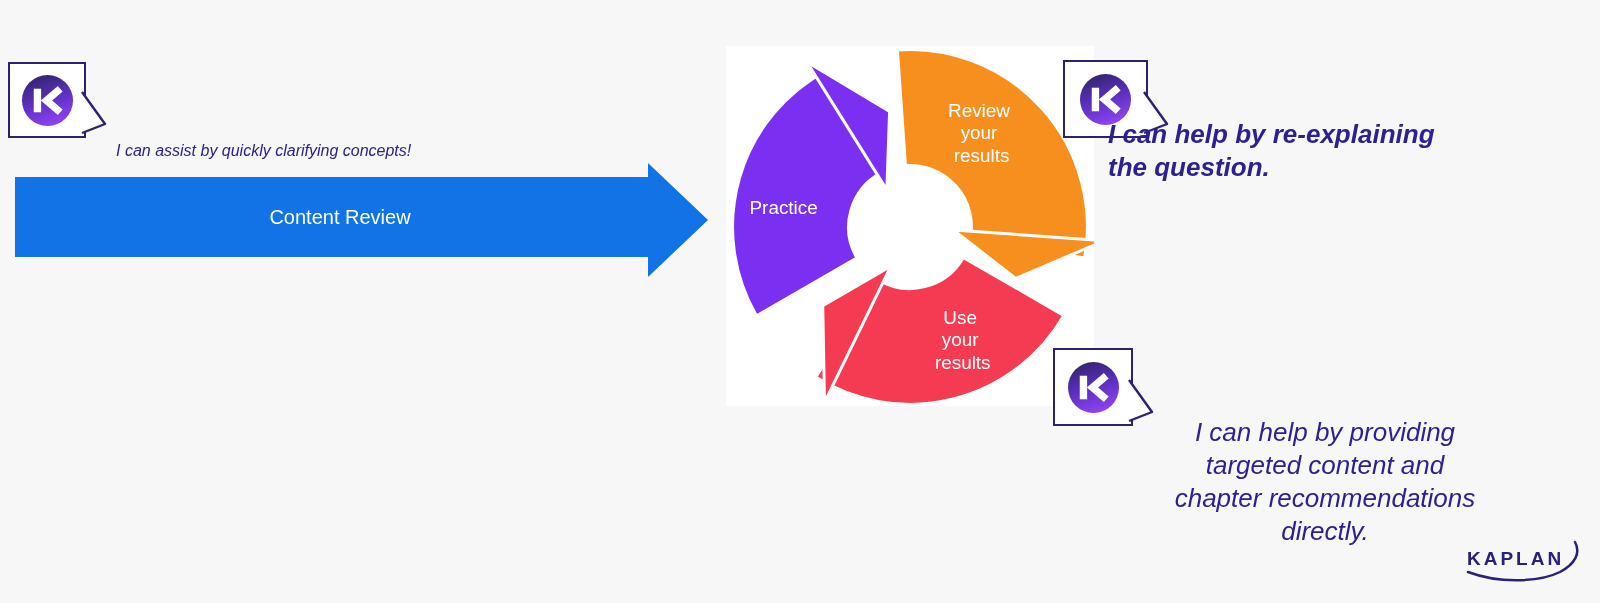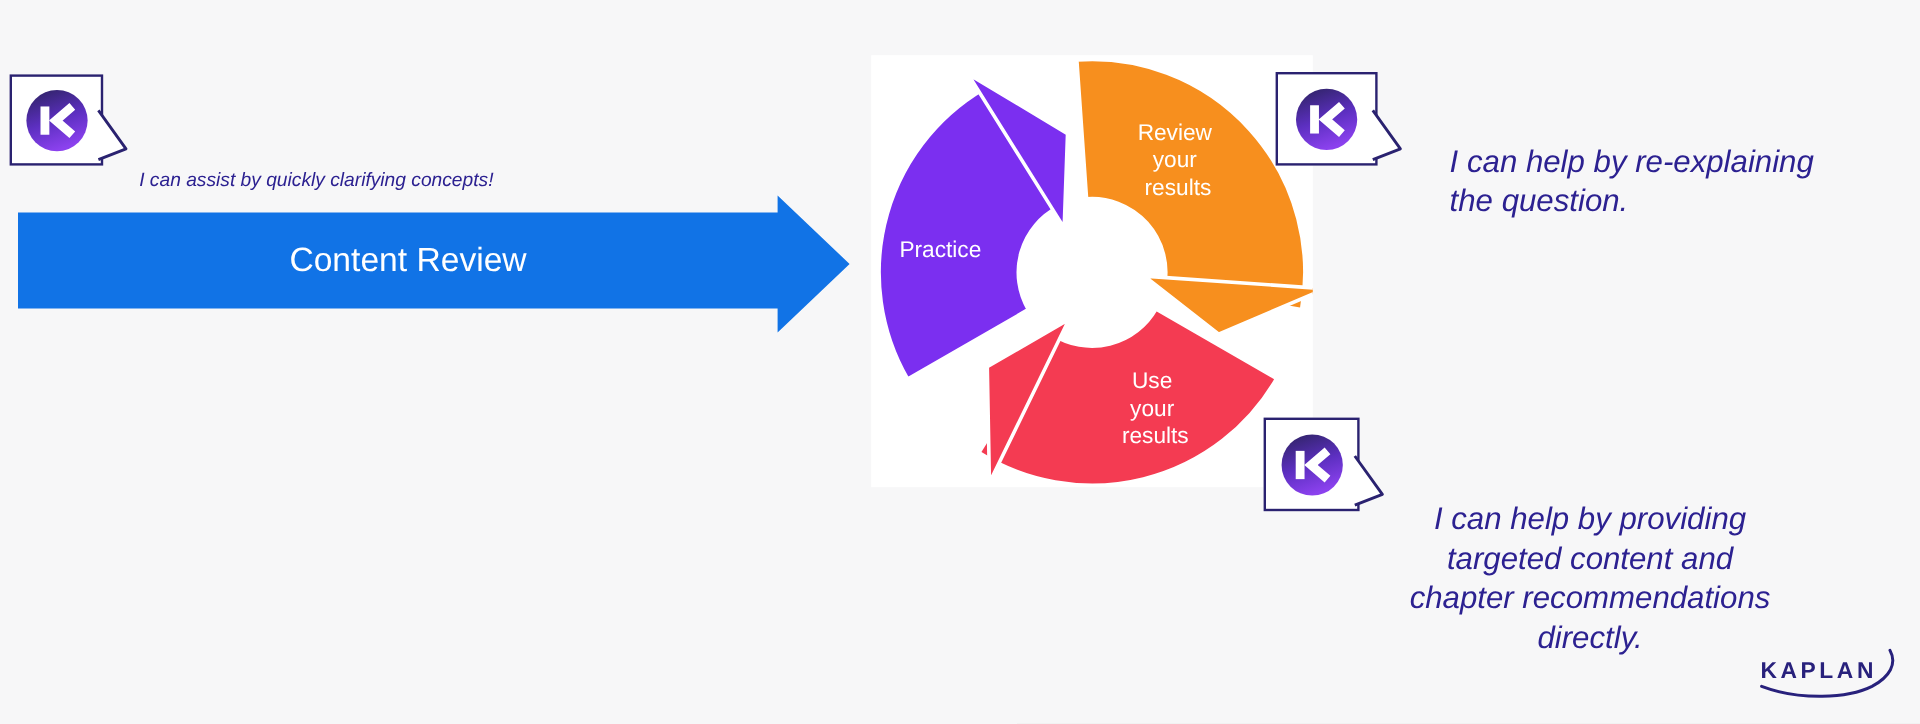--- a/index.html
+++ b/index.html
@@ -14,21 +14,21 @@
 
   
   .caption{position:absolute;color:#2c2191;font-style:italic;line-height:33px;}
   .caption.small{font-size:16px;white-space:nowrap;}
   .caption.large{font-size:26px;}
 
   
   .arrow-svg{position:absolute;left:15px;top:162px;}
   .arrow-label{position:absolute;left:15px;top:177px;width:633px;height:80px;
                display:flex;align-items:center;justify-content:center;
-               color:#ffffff;font-size:28px;padding-left:17px;box-sizing:border-box;}
+               color:#ffffff;font-size:20px;padding-left:17px;box-sizing:border-box;}
 
   
   .cycle-panel{position:absolute;left:726px;top:46px;width:368px;height:360px;
                background:#ffffff;overflow:hidden;}
   .cycle-svg{position:absolute;left:-15px;top:-18px;}
   .cycle-svg text{font-family:"Liberation Sans",sans-serif;font-size:19px;}
 
   
   .footer-logo{position:absolute;left:1455px;top:532px;}
   .footer-logo text{font-family:"Liberation Sans",sans-serif;font-weight:bold;
@@ -93,21 +93,21 @@
     <svg width="53" height="53" viewBox="0 0 54 54">
       <circle cx="27" cy="27" r="26" fill="url(#kgrad)"></circle>
       <rect x="13" y="15" width="7.5" height="24" fill="#ffffff"></rect>
       <path d="M40 15 L26 27 L40 39" stroke="#ffffff" stroke-width="7.5" fill="none"></path>
     </svg>
     <svg class="tail" width="28" height="46" viewBox="0 0 28 46">
       <path d="M2 2 L25 34 L2 43" fill="#ffffff" stroke="#2a2270" stroke-width="2.4" stroke-linejoin="round"></path>
     </svg>
   </div>
 
-  <div class="caption large" style="left:1208px;top:118px;width:340px;">I can help by re-explaining the question.</div>
+  <div class="caption large" style="left:1108px;top:118px;width:340px;font-weight:bold;">I can help by re-explaining the question.</div>
 
   <div class="bubble" style="left:1053px;top:348px;width:80px;height:78px;">
     <svg width="53" height="53" viewBox="0 0 54 54">
       <circle cx="27" cy="27" r="26" fill="url(#kgrad)"></circle>
       <rect x="13" y="15" width="7.5" height="24" fill="#ffffff"></rect>
       <path d="M40 15 L26 27 L40 39" stroke="#ffffff" stroke-width="7.5" fill="none"></path>
     </svg>
     <svg class="tail" width="28" height="46" viewBox="0 0 28 46">
       <path d="M2 2 L25 34 L2 43" fill="#ffffff" stroke="#2a2270" stroke-width="2.4" stroke-linejoin="round"></path>
     </svg>

